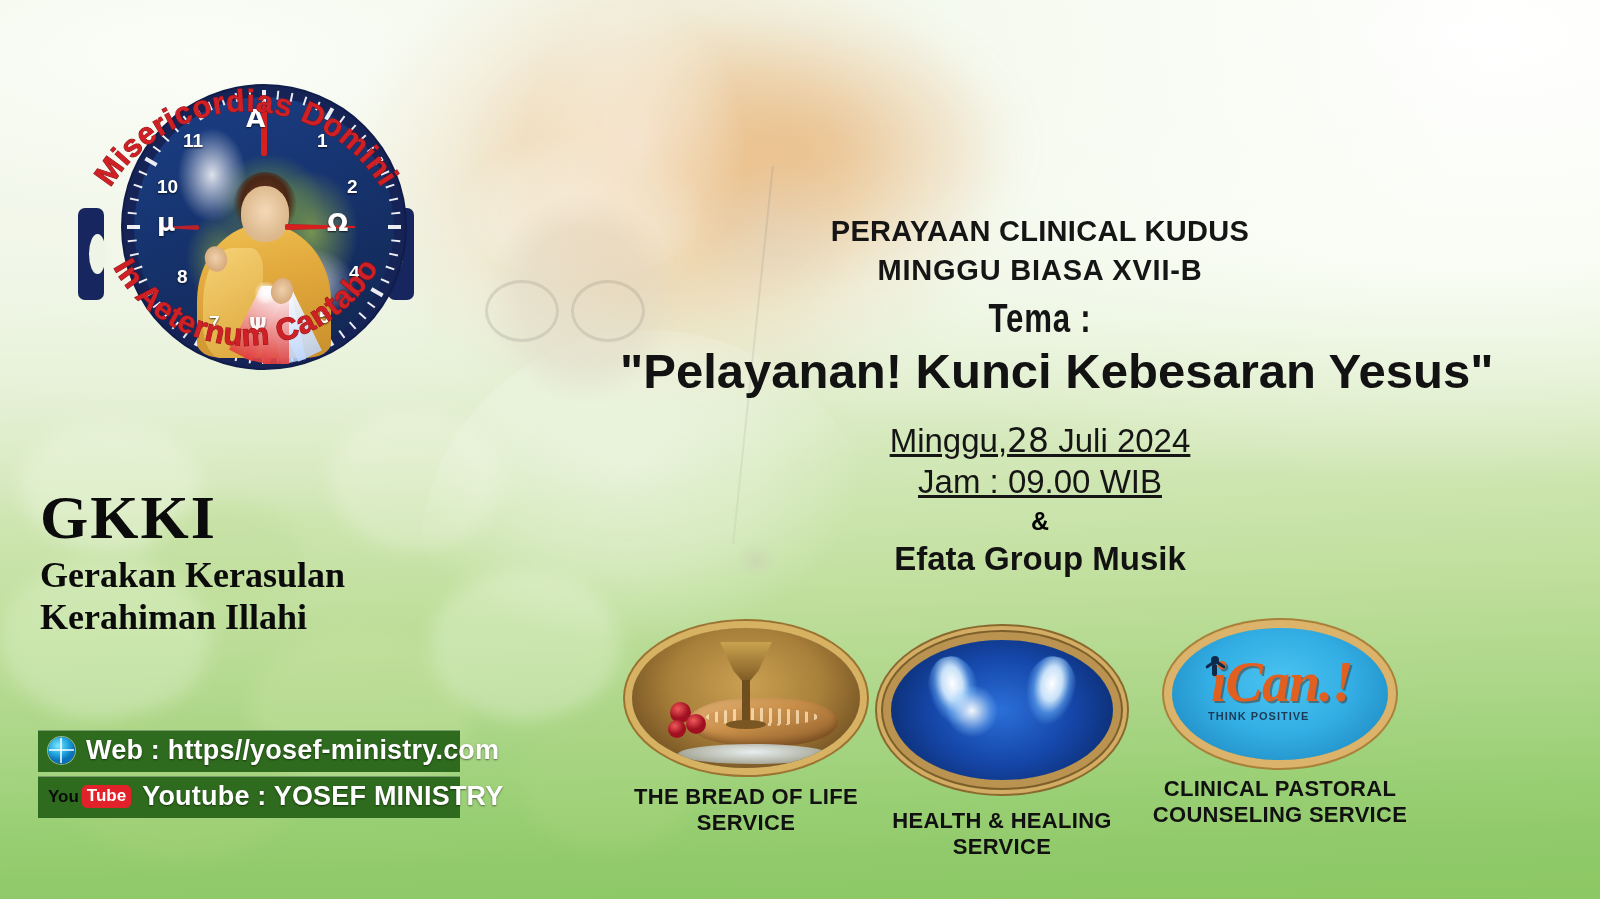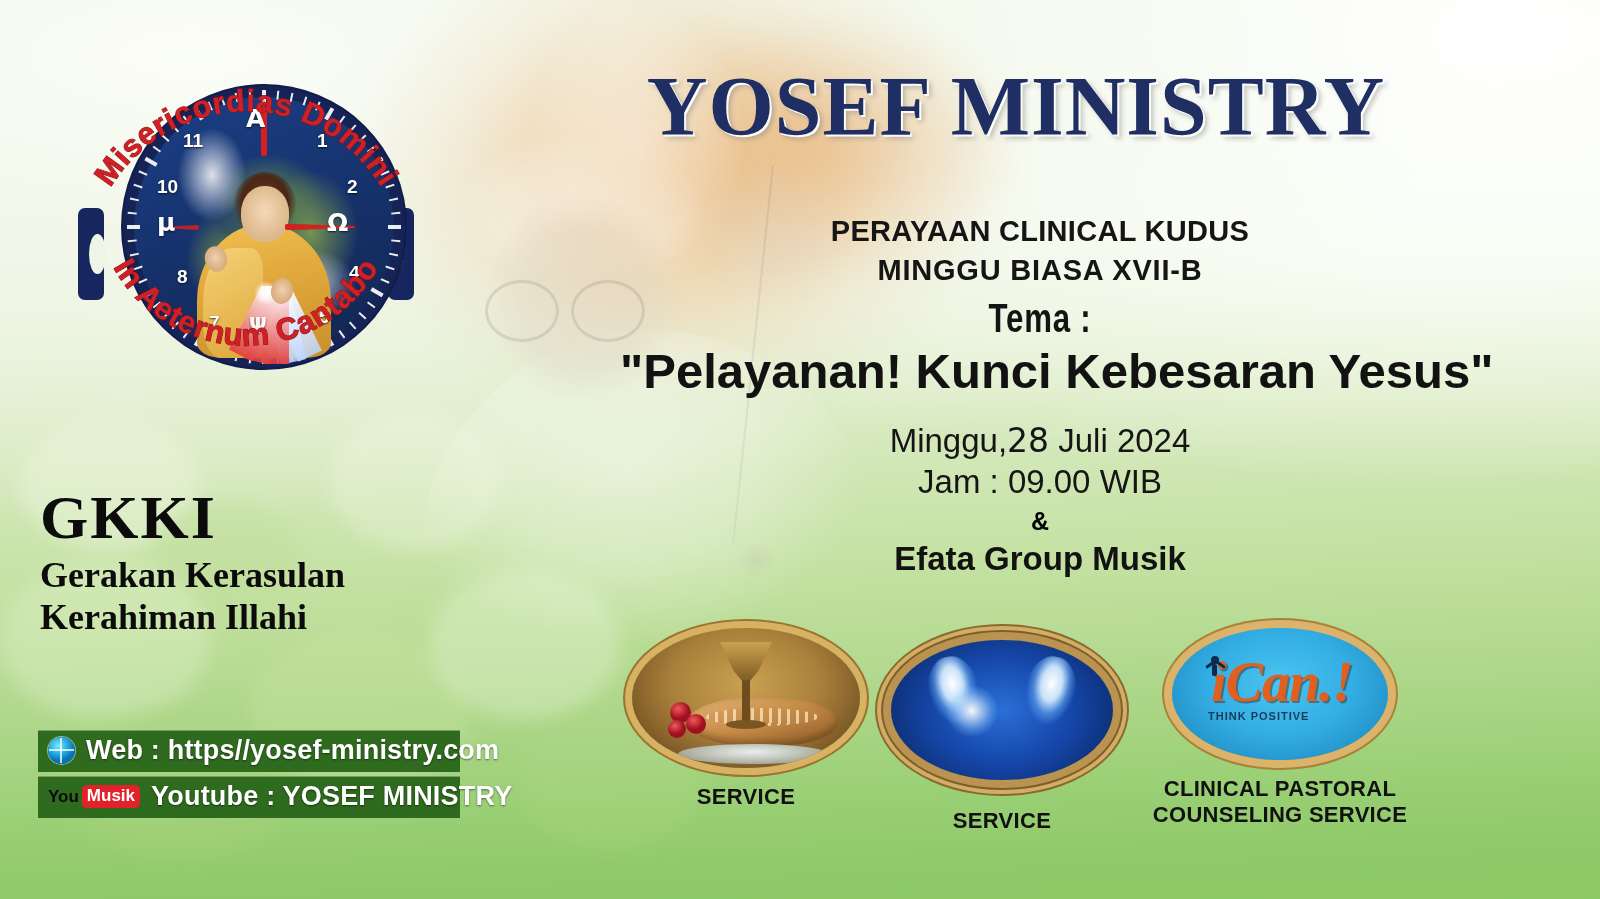--- a/index.html
+++ b/index.html
@@ -247,20 +247,21 @@
   }
   .theme{
     margin-top:2px;
     font-family:"Liberation Sans",sans-serif;font-weight:bold;
     font-size:49px;color:#121212;white-space:nowrap;
   }
   .when{
     margin-top:22px;
     font-family:"Liberation Sans",sans-serif;font-size:33px;color:#151515;
     line-height:1.24;
+    text-decoration:underline;
   }
   .when .d28{font-family:"DejaVu Sans",sans-serif;}
   .who{
     margin-top:8px;
     font-family:"Liberation Sans",sans-serif;font-weight:bold;
     font-size:33px;color:#121212;line-height:1.06;
   }
   .who .small{font-size:28px;font-weight:normal;}
   .who .nm{font-size:37px;}
   .amp{font-family:"Liberation Sans",sans-serif;font-weight:bold;font-size:25px;line-height:1.5;}
@@ -560,21 +561,20 @@
       </defs>
       <text>
         <textPath href="#arcTop" startOffset="50%" text-anchor="middle">Misericordias Domini</textPath>
       </text>
       <text>
         <textPath href="#arcBot" startOffset="50%" text-anchor="middle">In Aeternum Cantabo</textPath>
       </text>
     </svg>
   </div>
 
-  <div id="title">YOSEF MINISTRY</div>
 
   <div id="right">
     <div class="sub1">PERAYAAN CLINICAL KUDUS</div>
     <div class="sub2">MINGGU BIASA  XVII-B</div>
     <div class="tema">Tema :</div>
     <div class="theme">"Pelayanan! Kunci Kebesaran Yesus"</div>
 
     <div class="when">
       <div><span>Minggu,</span><span class="d28">28</span><span> Juli 2024</span></div>
       <div>Jam : 09.00 WIB</div>
@@ -593,41 +593,42 @@
   </div>
 
   <div id="contact">
     <div class="bar">
       <span class="globe"></span>
       <span class="txt">Web : https//yosef-ministry.com</span>
     </div>
     <div class="bar">
       <span class="ytlogo">
         <span class="you">You</span>
-        <span class="tube">Musik</span>
+        <span class="tube">Tube</span>
       </span>
       <span class="txt">Youtube : YOSEF MINISTRY</span>
     </div>
   </div>
 
   <div id="services">
     <div class="svc-row">
 
       <div class="svc s1">
         <div class="medal m1">
           <div class="bread"></div>
           <div class="chalice"></div>
           <div class="stem"></div>
           <div class="foot"></div>
           <div class="grape g1"></div>
             <div class="grape g2"></div>
             <div class="grape g3"></div>
           <div class="plate"></div>
         </div>
         <div class="svc-cap">
+          <div>THE BREAD OF LIFE</div>
           <div>SERVICE</div>
         </div>
       </div>
 
       <div class="svc s2">
         <div class="m2wrap">
           <svg class="m2ring" viewBox="0 0 258 164">
             <defs>
               <path id="ringTop" d="M 20,84 A 109,74 0 0 1 238,84"></path>
               <path id="ringBotL" d="M 24,78 A 105,70 0 0 0 129,148"></path>
@@ -639,20 +640,21 @@
           </svg>
           <div class="medal m2">
             <div class="hands">
               <div class="hand-sh l"></div>
               <div class="hand-sh r"></div>
             </div>
             <div class="vglow"></div>
           </div>
         </div>
         <div class="svc-cap">
+          <div>HEALTH &amp; HEALING</div>
           <div>SERVICE</div>
         </div>
       </div>
 
       <div class="svc s3">
         <div class="medal m3">
           <div class="ican">
             <div class="word">iCan.!</div>
             <div class="stick">
               <i class="hd"></i>

